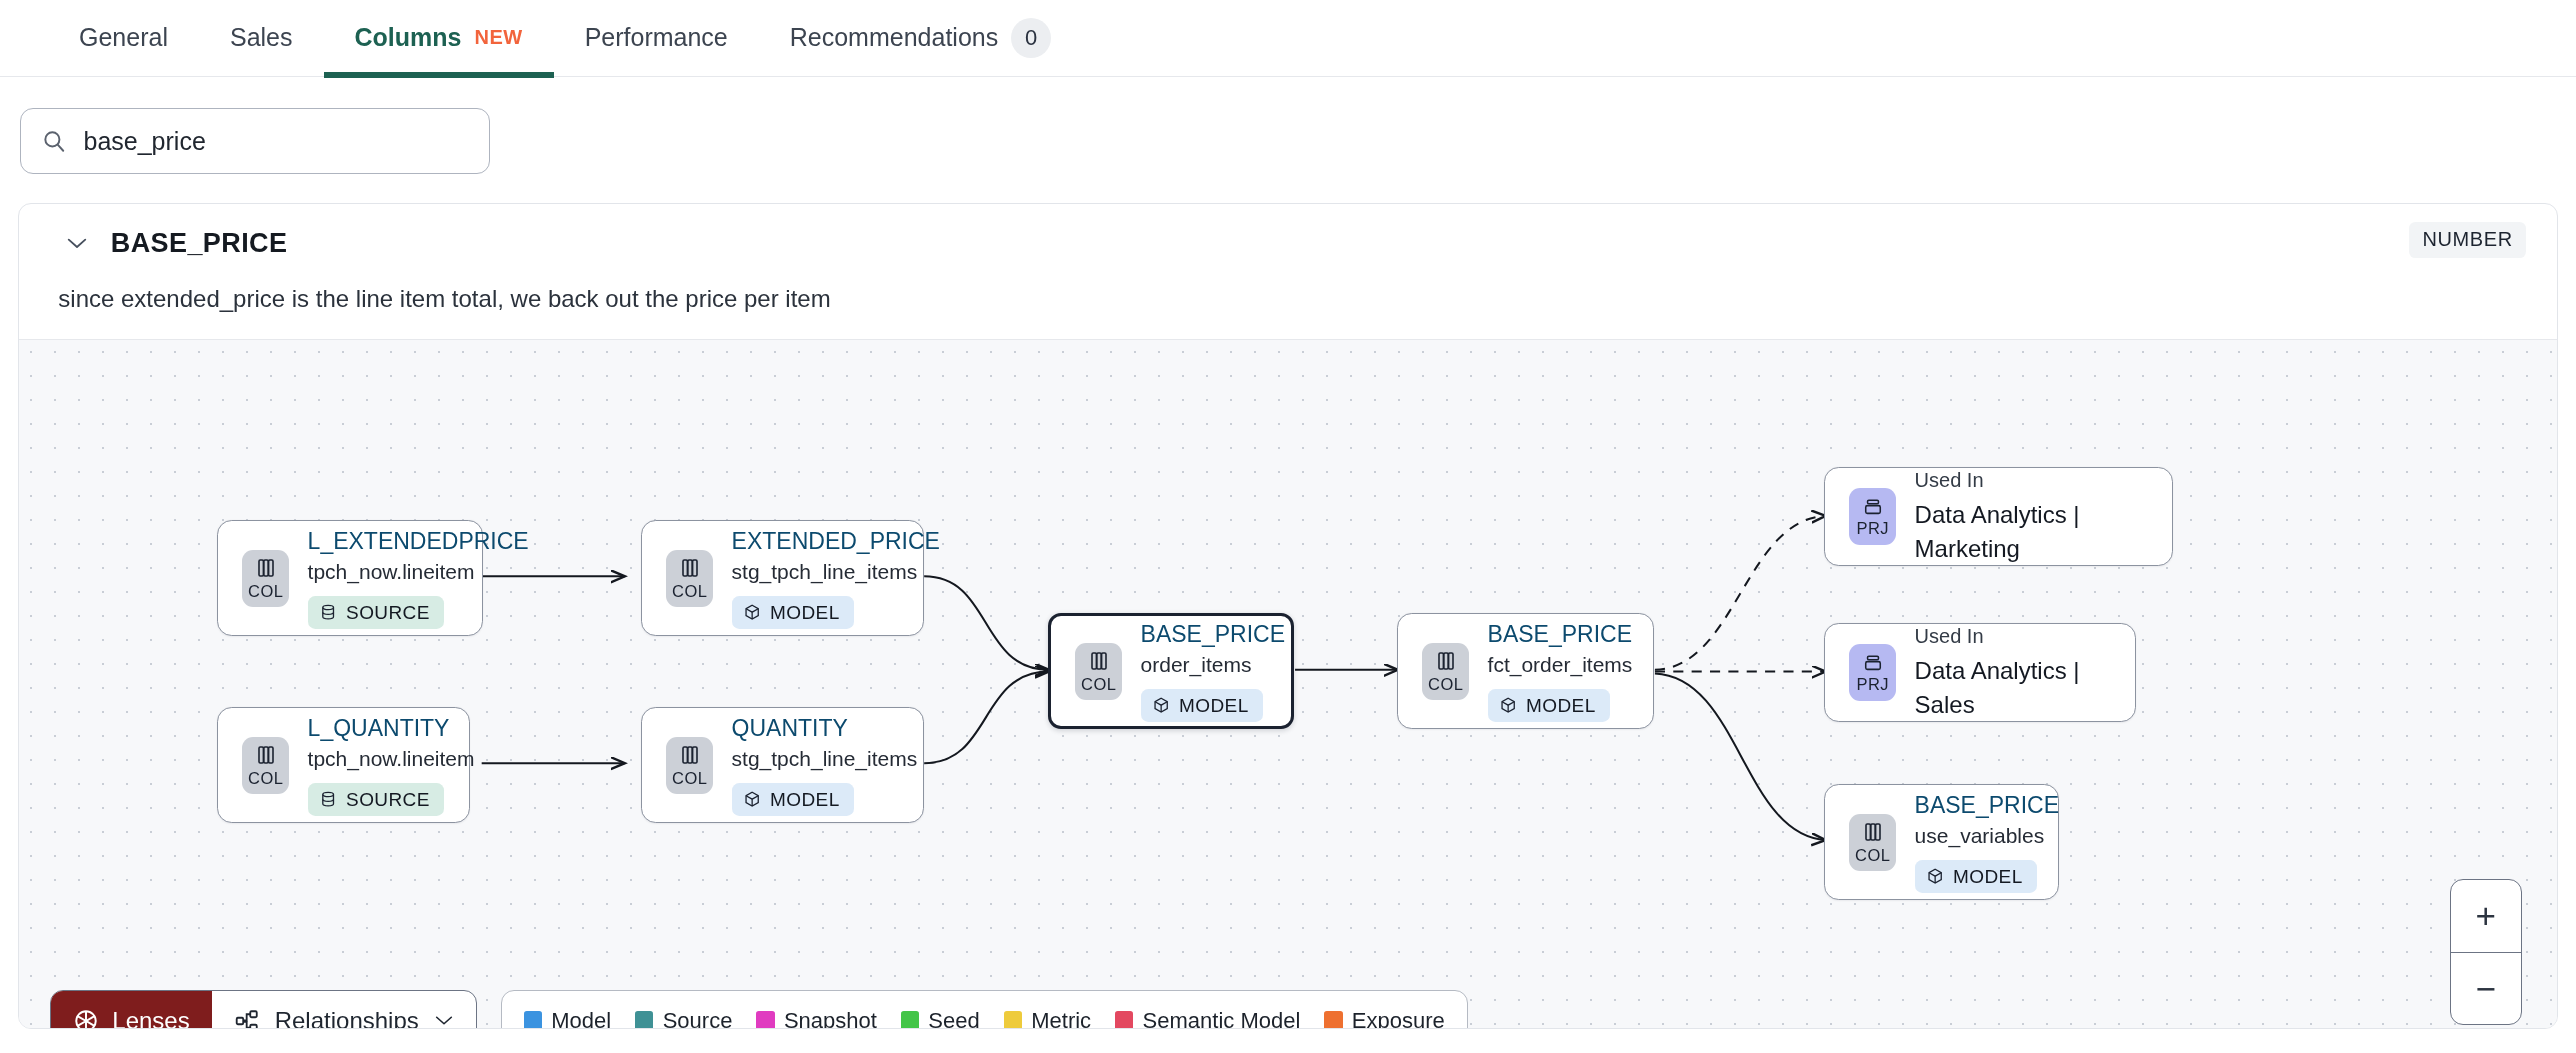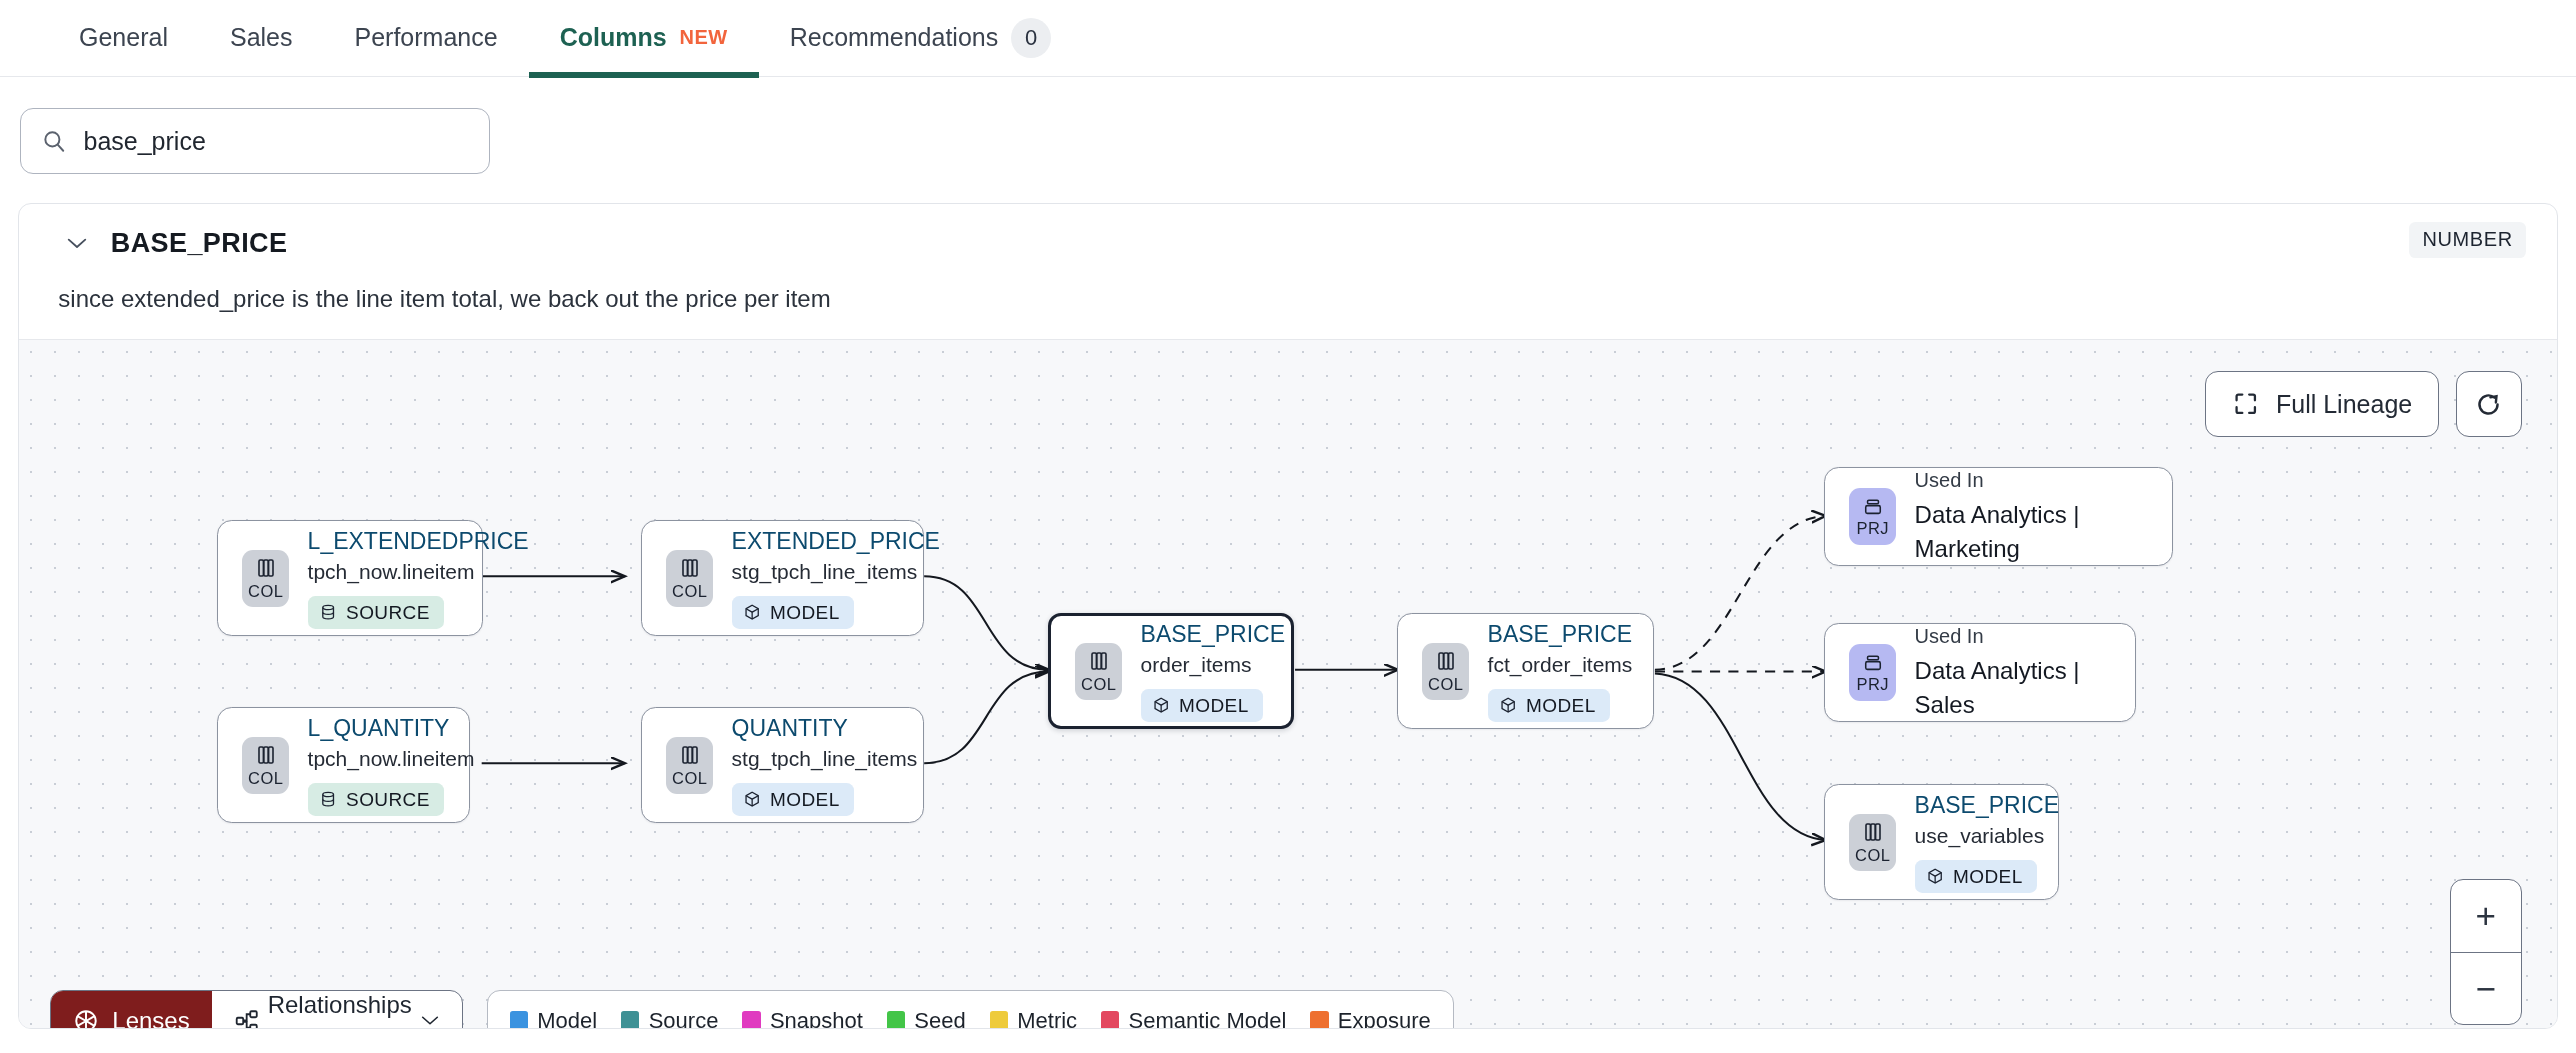--- a/index.html
+++ b/index.html
@@ -233,21 +233,21 @@
   }
   .seg-lenses {
     background: #7f1d1d;
     color: #fff;
     display: flex; align-items: center; gap: 13px;
     padding: 0 22px;
     font-size: 24px;
     cursor: pointer;
   }
   .seg-rel {
-    display: flex; gap: 8px;
+    display: flex; align-items: center; gap: 15px;
     padding: 0 22px;
     font-size: 24px;
     color: #1f2630;
     cursor: pointer;
   }
   .legend {
     display: flex; align-items: center; gap: 24px;
     background: #fff;
     border: 1.8px solid #b5bac3;
     border-radius: 13px;
@@ -260,26 +260,26 @@
 </head>
 <body>
 
 <div class="tabbar">
   <div class="tab">
     <span>General</span>
   </div>
   <div class="tab">
     <span>Sales</span>
   </div>
-  <div class="tab">
-    <span>Performance</span>
-  </div>
   <div class="tab active">
     <span>Columns</span>
     <span class="tab-new">NEW</span>
+  </div>
+  <div class="tab">
+    <span>Performance</span>
   </div>
   <div class="tab">
     <span>Recommendations</span>
     <span class="tab-count">0</span>
   </div>
 </div>
 
 <div class="search-wrap">
   <div class="search-box">
     <span class="ico">
@@ -514,41 +514,20 @@
           <svg width="18.3" height="18.3" viewBox="0 0 24 24" fill="none" stroke="#1b2230" stroke-width="1.7">
             <path d="M12 3 L20 7.5 L20 16.5 L12 21 L4 16.5 L4 7.5 Z"></path>
               <path d="M4 7.5 L12 12 L20 7.5"></path>
               <path d="M12 12 L12 21"></path>
           </svg>
           <span>MODEL</span>
         </span>
       </div>
     </div>
 
-    <div class="topright">
-      <div class="btn">
-        <span class="ico">
-          <svg width="27.5" height="27.5" viewBox="0 0 24 24" fill="none" stroke="#232a35" stroke-width="2" stroke-linecap="round">
-            <path d="M4 9V5.5A1.5 1.5 0 0 1 5.5 4H9"></path>
-              <path d="M15 4h3.5A1.5 1.5 0 0 1 20 5.5V9"></path>
-            <path d="M20 15v3.5a1.5 1.5 0 0 1-1.5 1.5H15"></path>
-              <path d="M9 20H5.5A1.5 1.5 0 0 1 4 18.5V15"></path>
-          </svg>
-        </span>
-        <span>Full Lineage</span>
-      </div>
-      <div class="btn square">
-        <span class="ico">
-          <svg width="29" height="29" viewBox="0 0 24 24" fill="none" stroke="#232a35" stroke-width="2" stroke-linecap="round">
-            <path d="M19.5 12a7.5 7.5 0 1 1-2.6-5.7"></path>
-              <path d="M13.6 6.1L18.6 5.2L18.1 10.3" fill="none"></path>
-          </svg>
-        </span>
-      </div>
-    </div>
 
     <div class="zoomctl">
       <div>+</div>
       <div>−</div>
     </div>
 
     <div class="bottombar">
       <div class="segmented">
         <div class="seg-lenses">
           <span class="ico">

